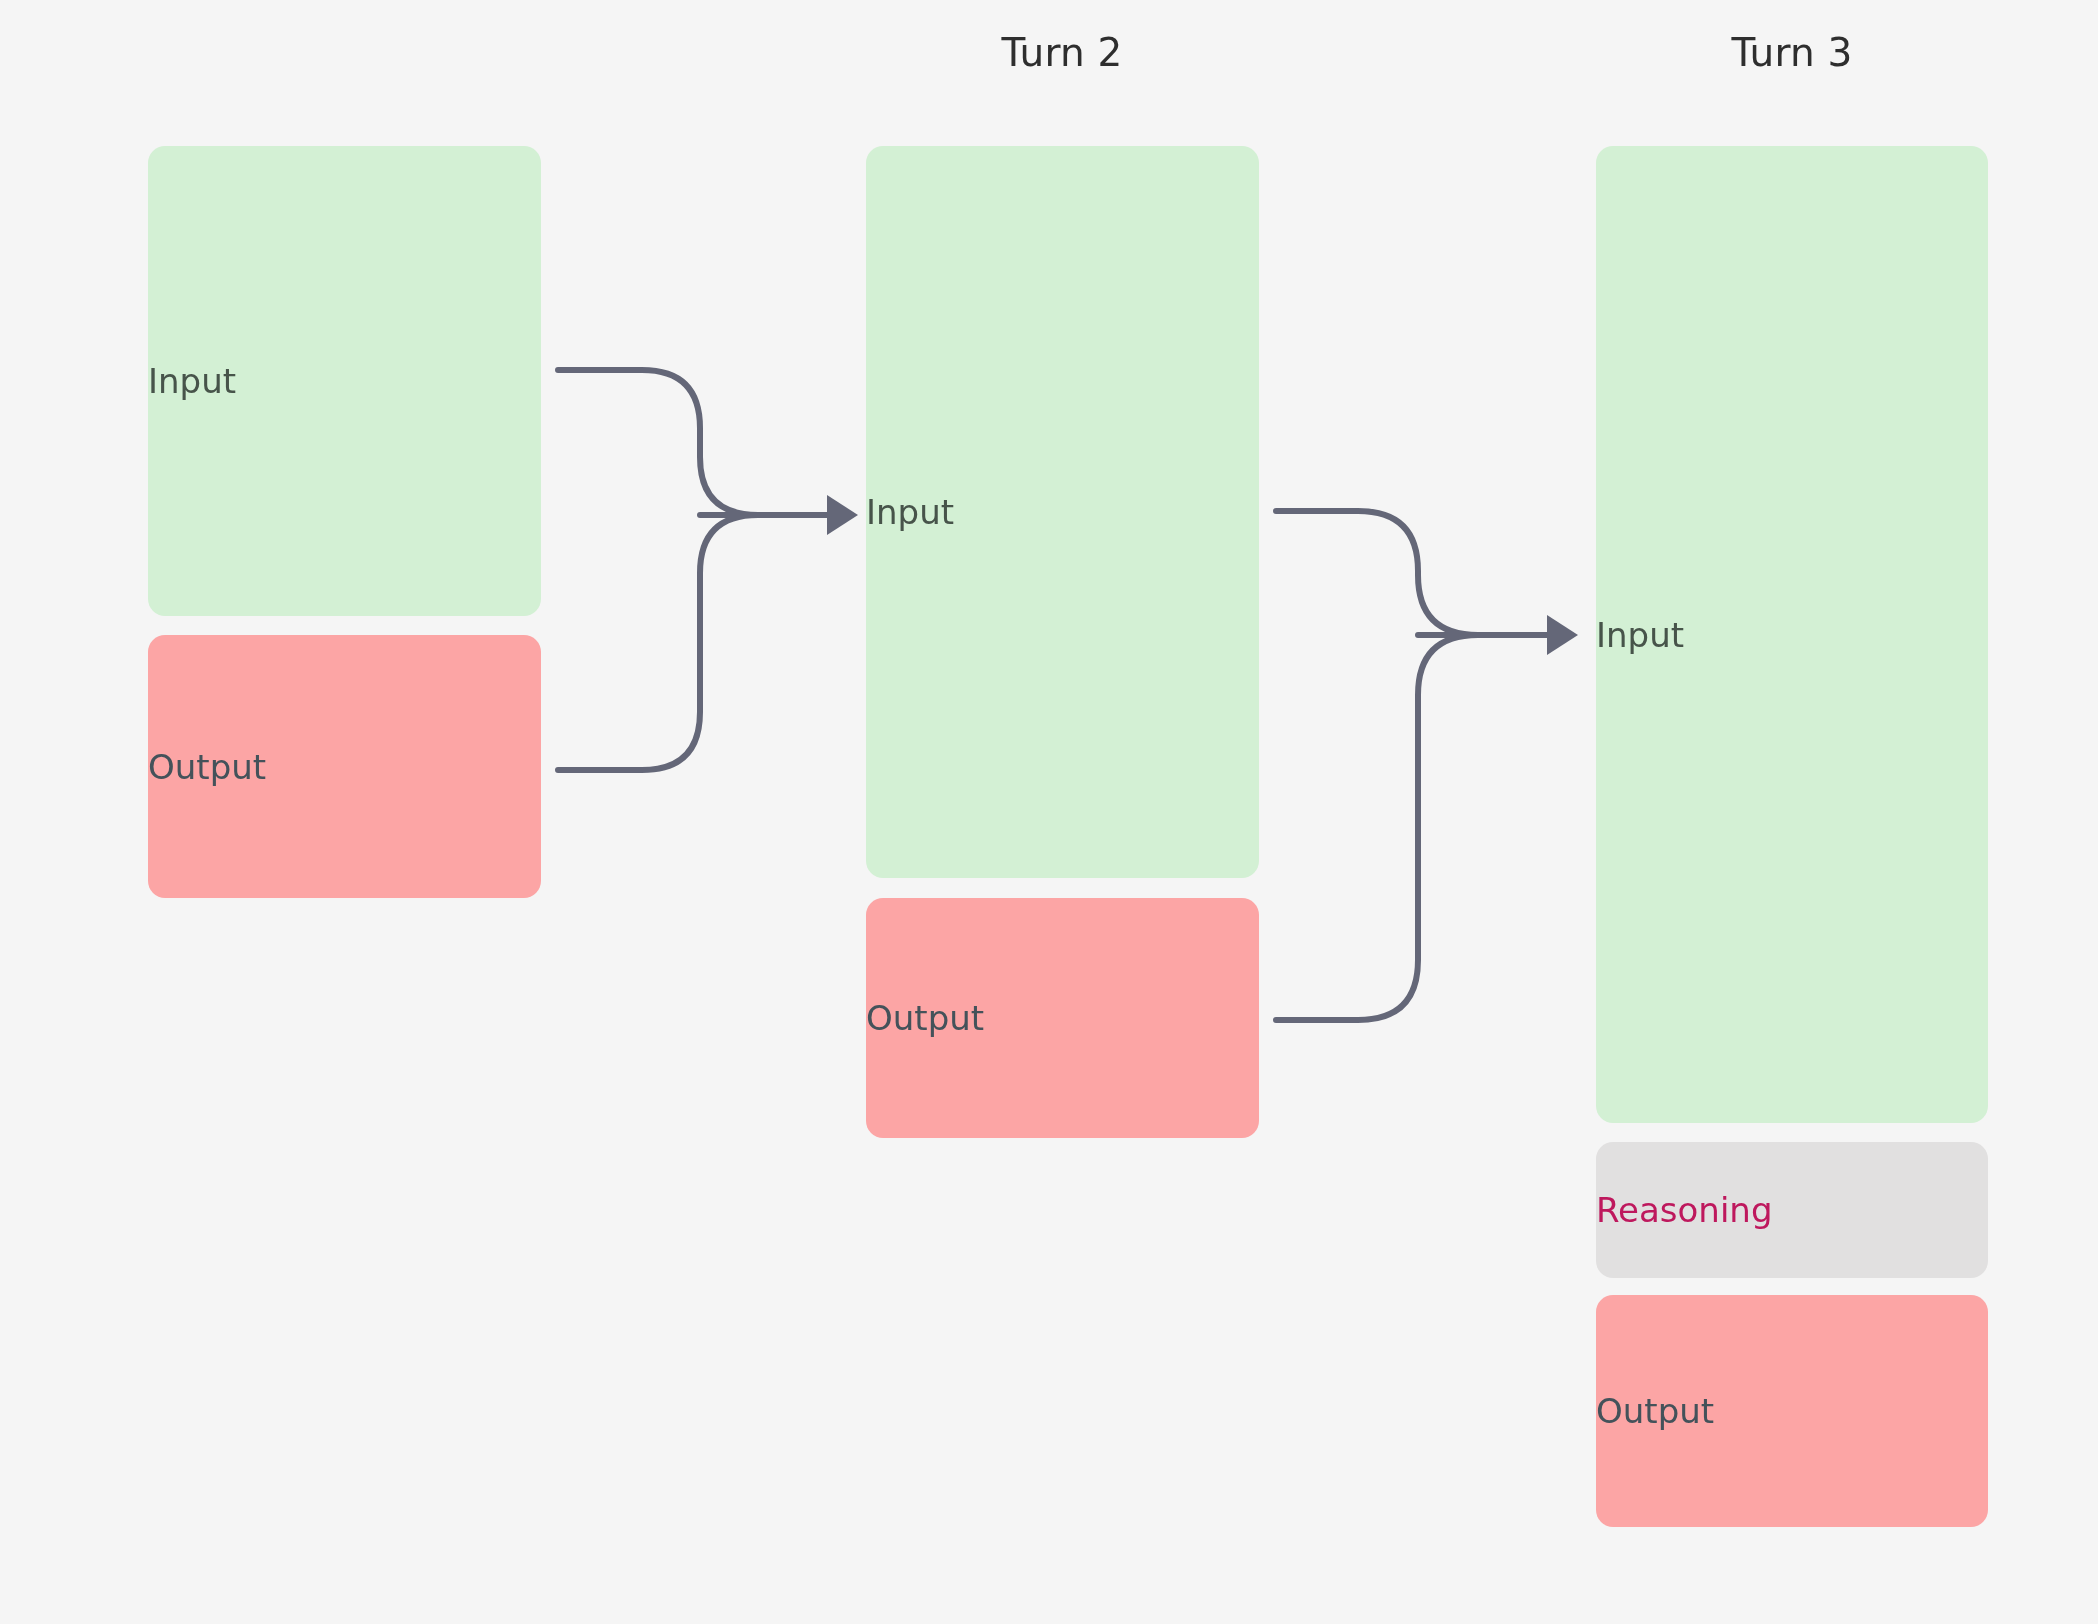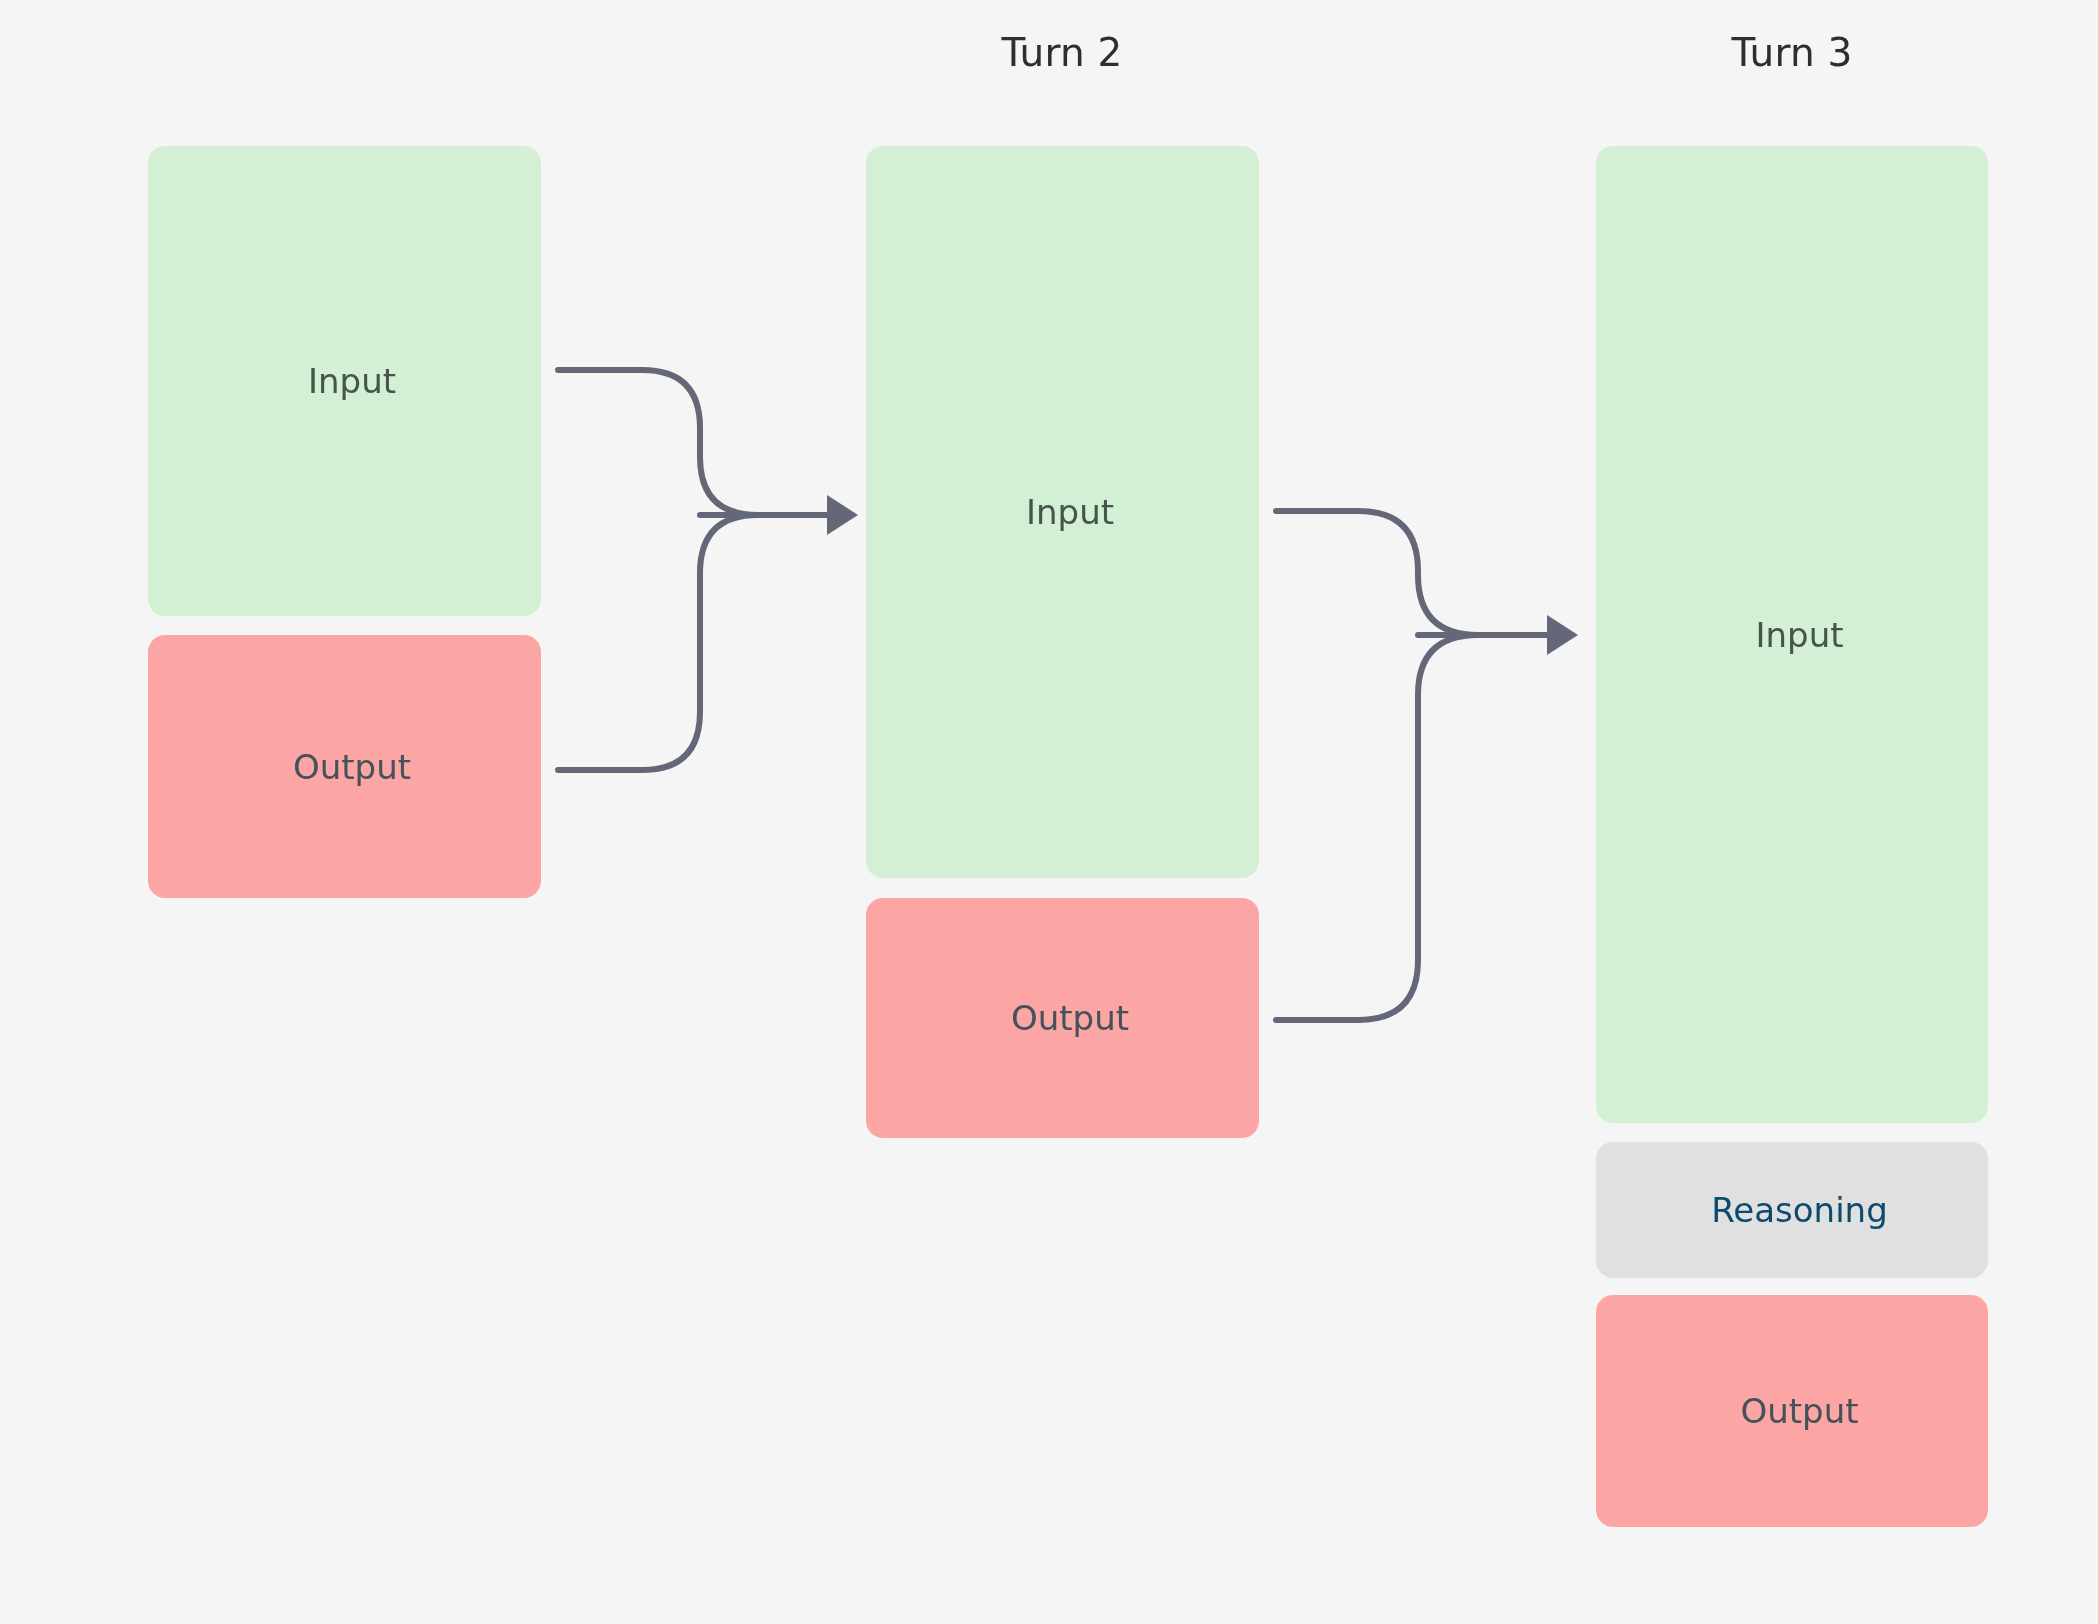--- a/index.html
+++ b/index.html
@@ -24,39 +24,37 @@
     font-weight: 400;
     color: #2e2e2e;
     letter-spacing: 0.2px;
     white-space: nowrap;
   }
   .node {
     position: absolute;
     border-radius: 17px;
     display: flex;
     align-items: center;
-    justify-content: center;
     box-sizing: border-box;
-    padding-left: 15px;
   }
   .node-label {
     font-family: "DejaVu Sans", "Liberation Sans", sans-serif;
     font-size: 34px;
     font-weight: 400;
     color: #4a4a4a;
     white-space: nowrap;
     pointer-events: none;
   }
   .node.green  { background: #d3f0d4; }
   .node.blue   { background: #fca5a5; }
   .node.gray   { background: #e1e0e0; }
 
   .node.green .node-label { color: #47544a; }
   .node.blue  .node-label { color: #44525a; }
-  .node.gray  .node-label { color: #0c4a6e; }
+  .node.gray  .node-label { color: #be185d; }
 
   svg.connectors {
     position: absolute;
     left: 0;
     top: 0;
     width: 2098px;
     height: 1624px;
     overflow: visible;
     pointer-events: none;
   }

